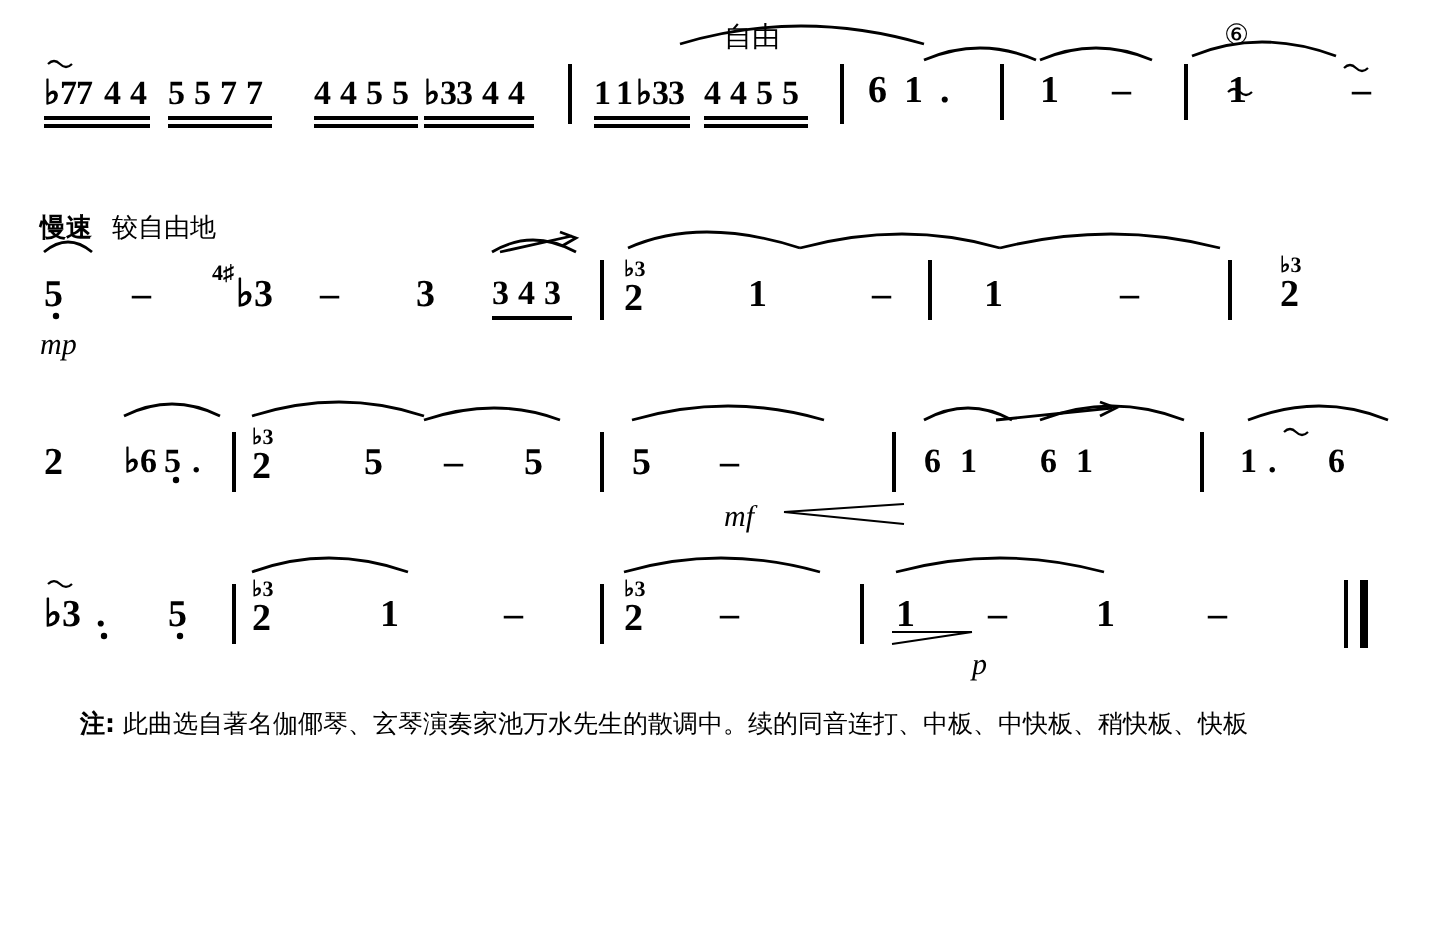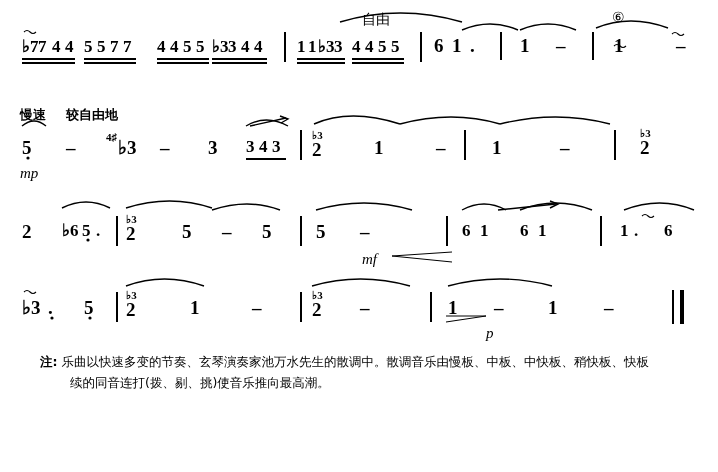--- a/index.html
+++ b/index.html
@@ -95,21 +95,21 @@
   <div class="t num" style="left:452px;top:36px;font-size:19px;">1</div>
   <div class="t num" style="left:470px;top:36px;font-size:19px;">.</div>
   <div class="t num" style="left:520px;top:36px;font-size:19px;">1</div>
   <div class="t num" style="left:556px;top:36px;font-size:19px;">–</div>
   <div class="t num" style="left:614px;top:36px;font-size:19px;">1</div>
   <div class="t num" style="left:676px;top:36px;font-size:19px;">–</div>
   <div class="vline" style="left:500px;top:32px;height:28px;"></div>
   <div class="vline" style="left:592px;top:32px;height:28px;"></div>
 
   <div class="t cn" style="left:20px;top:108px;font-size:13px;font-weight:bold;">慢速</div>
-  <div class="t cn" style="left:66px;top:108px;font-size:13px;font-weight:bold;">较自由地</div>
+  <div class="t cn" style="left:56px;top:108px;font-size:13px;font-weight:normal;">较自由地</div>
 
   <div class="t num" style="left:22px;top:138px;font-size:19px;">5</div>
   <div class="t num" style="left:66px;top:138px;font-size:19px;">–</div>
   <div class="t" style="left:20px;top:166px;font-size:15px;font-style:italic;font-family:'Liberation Serif',serif;">mp</div>
 
   <div class="t num" style="left:106px;top:132px;font-size:11px;">4♯</div>
   <div class="t num" style="left:118px;top:138px;font-size:19px;">♭3</div>
   <div class="t num" style="left:160px;top:138px;font-size:19px;">–</div>
   <div class="t num" style="left:208px;top:138px;font-size:19px;">3</div>
 
@@ -242,19 +242,18 @@
       <circle cx="28" cy="158" r="1.6"></circle>
       <circle cx="52" cy="318" r="1.6"></circle>
       <circle cx="90" cy="318" r="1.6"></circle>
       <circle cx="88" cy="240" r="1.6"></circle>
     </g>
   </svg>
 
   <div class="notes">
     <p>
       <span class="lbl">注:</span>
-      <span>乐曲以快速多变的节奏、玄琴演奏家池万水先生的散调中。散调音乐由慢板、中板、中快板、稍快板、快板</span>
+      <span>此曲选自著名伽倻琴、玄琴演奏家池万水先生的散调中。续的同音连打、中板、中快板、稍快板、快板</span>
     </p>
-    <p class="ind">续的同音连打(拨、剔、挑)使音乐推向最高潮。</p>
   </div>
 
 
 </div>
 
 </body></html>

